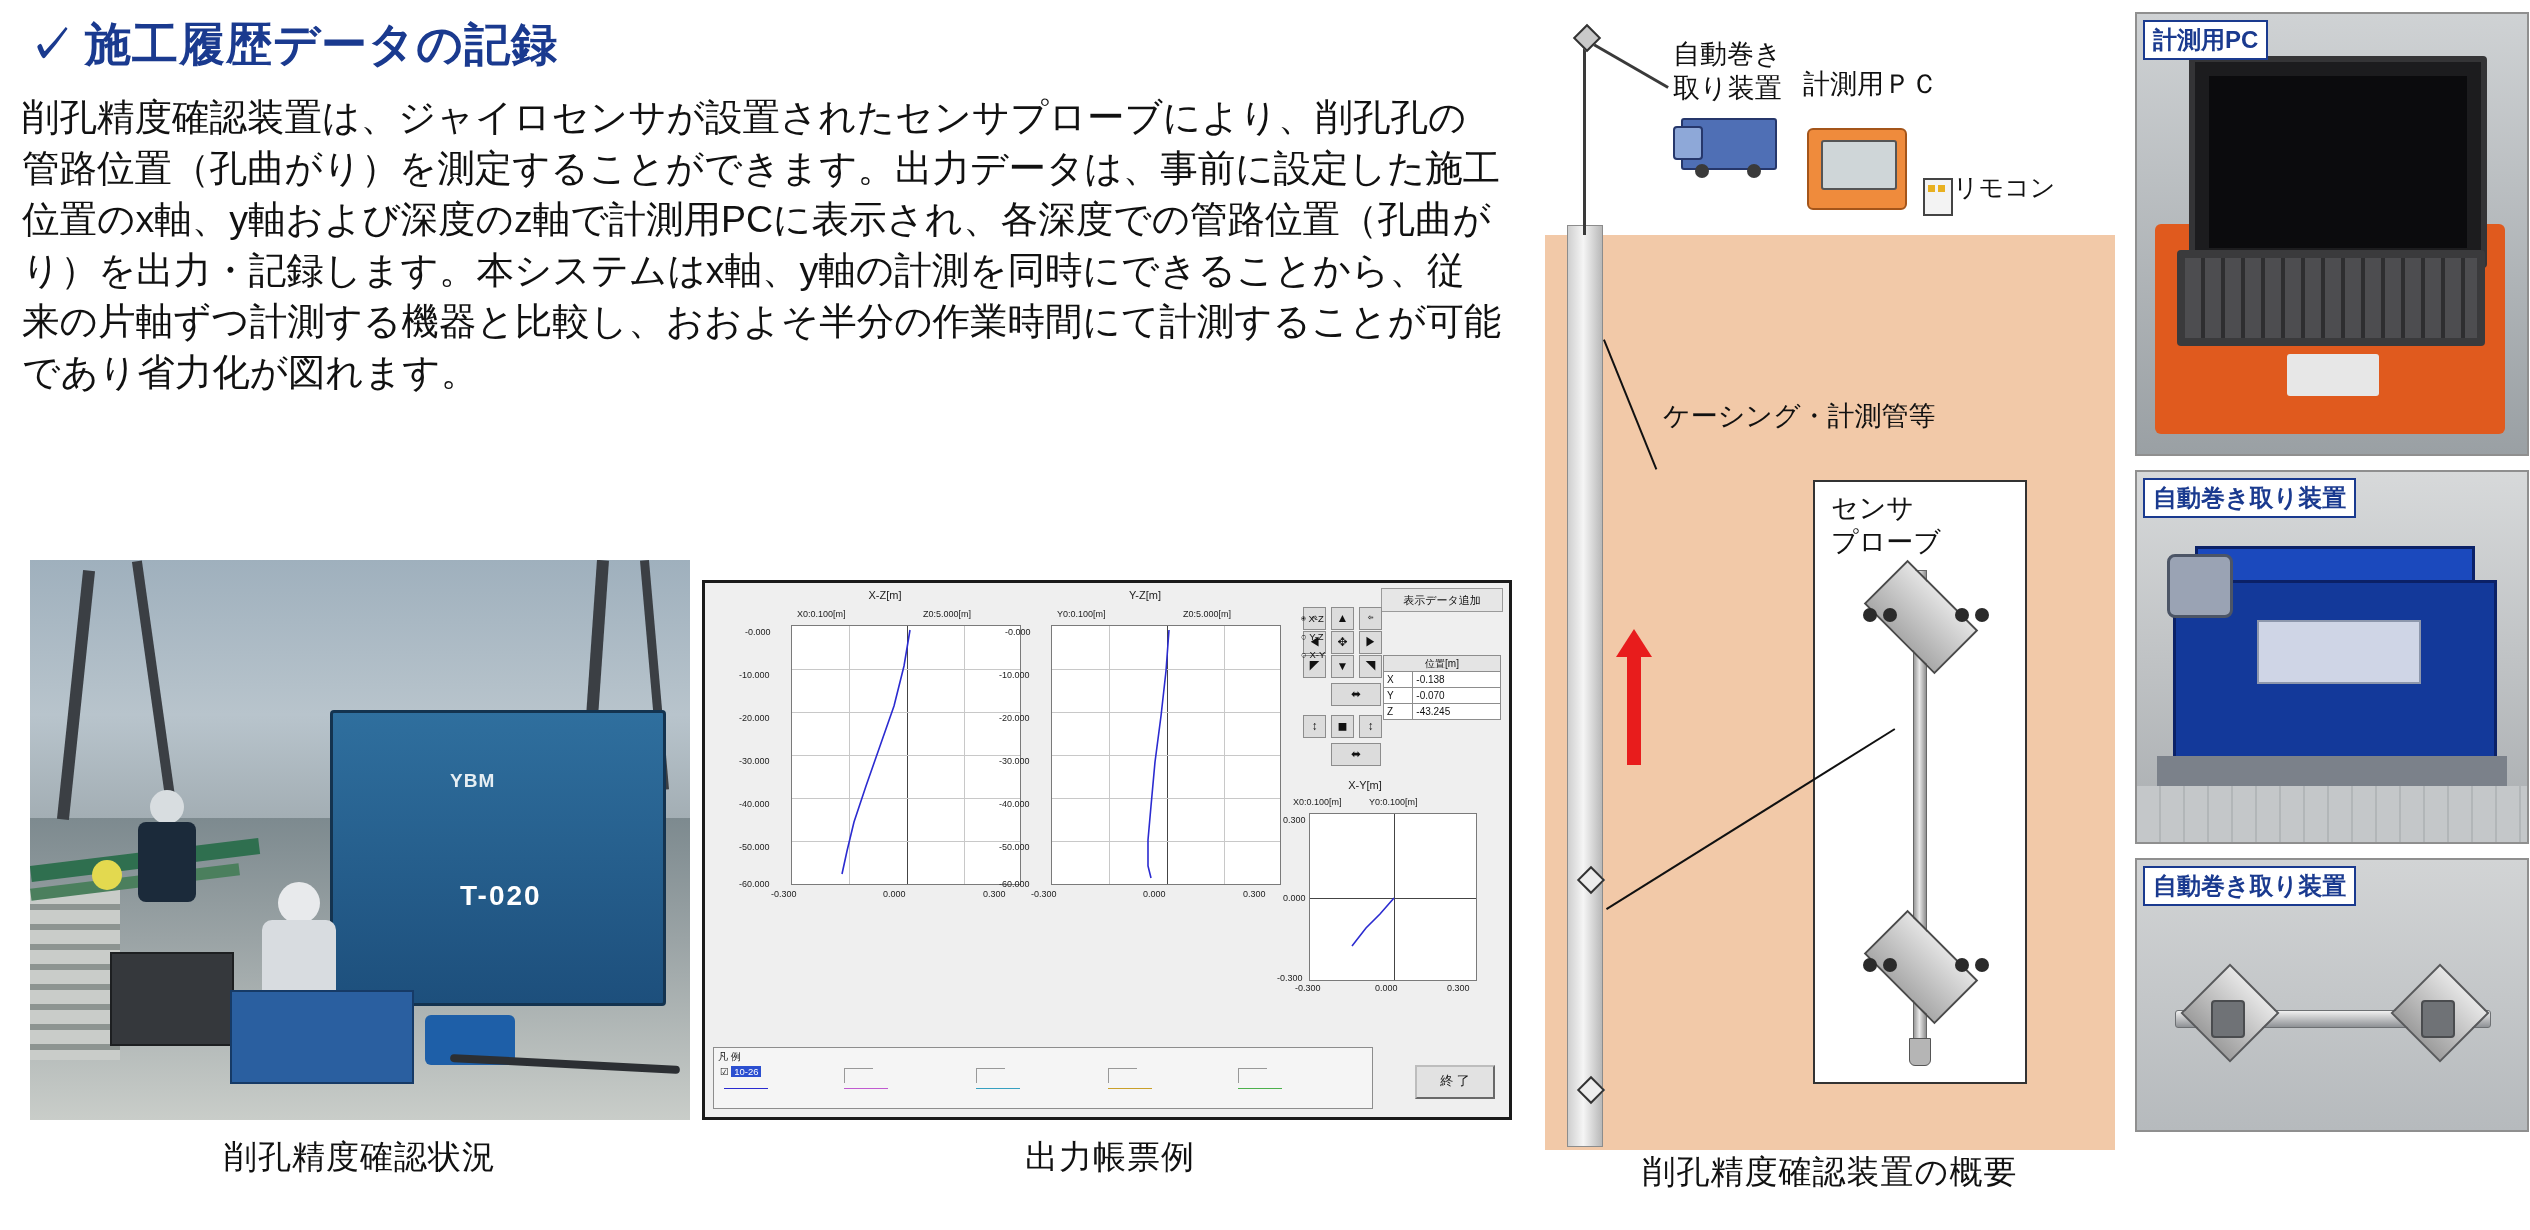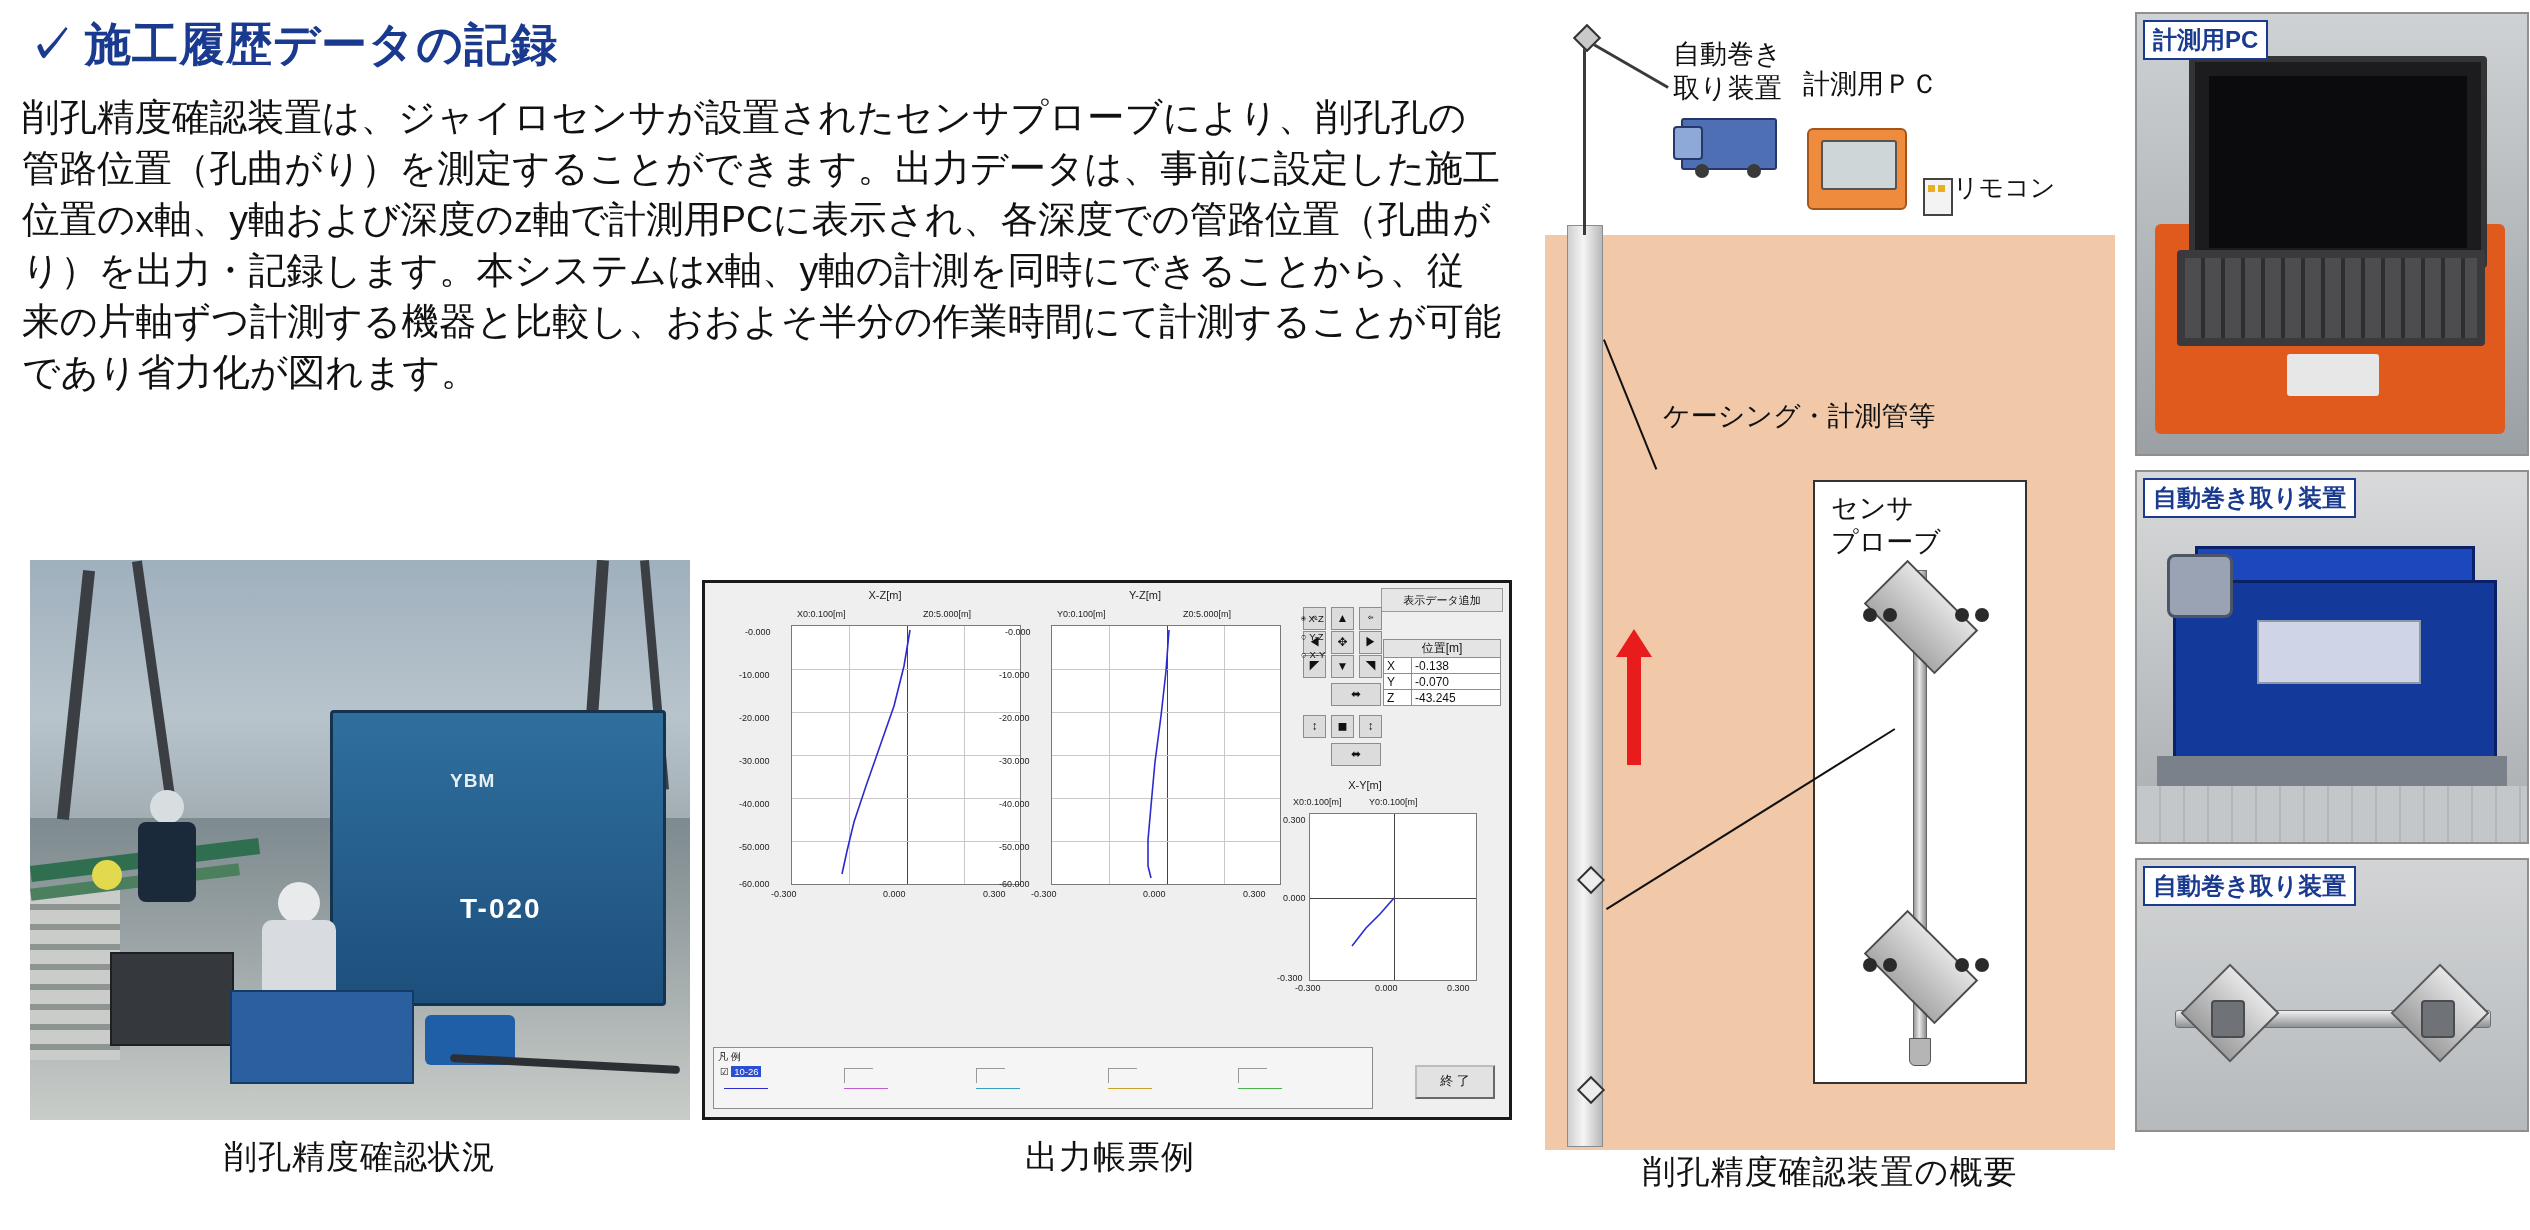--- a/index.html
+++ b/index.html
@@ -65,21 +65,20 @@
   #photo-site .machine {
     position: absolute; left: 300px; top: 150px; width: 330px; height: 290px;
     background: linear-gradient(#2f6f9e, #1d4f7c);
     border: 3px solid #14334f;
     border-radius: 4px;
   }
   #photo-site .machine-label {
     position: absolute; left: 430px; top: 320px;
     color: #ffffff; font-size: 28px; font-weight: bold;
     letter-spacing: 2px;
-    margin-top: 13px;
   }
   #photo-site .machine-label2 {
     position: absolute; left: 420px; top: 210px;
     color: #e6eef3; font-size: 19px; font-weight: bold; letter-spacing: 1px;
   }
   #photo-site .mast {
     position: absolute; background: #3b3f44;
   }
   #photo-site .crane1 { left: 40px; top: 10px; width: 12px; height: 250px; transform: rotate(6deg); }
   #photo-site .crane2 { left: 120px; top: 0px; width: 10px; height: 260px; transform: rotate(-8deg); }
@@ -165,24 +164,24 @@
   .small-label {
     position: absolute; font-size: 9px; color: #222;
   }
   .nav-btn {
     position: absolute; width: 21px; height: 21px;
     background: #dcdcdc; border: 1px solid #8d8d8d;
     font-size: 12px; color: #111; text-align: center; line-height: 20px;
   }
   .radio-row { position: absolute; font-size: 9.5px; color: #111; }
   #coord-table {
-    position: absolute; right: 8px; top: 56px;
+    position: absolute; right: 8px; top: 72px;
     width: 118px;
     border-collapse: collapse;
-    font-size: 12px;
+    font-size: 10px;
   }
   #coord-table td {
     border: 1px solid #8d8d8d; padding: 0 3px; height: 15px;
     background: #ffffff; color: #111;
   }
   #coord-table .hdr { background: #e4e4e4; text-align: center; }
   #report .legendbox {
     position: absolute; left: 8px; bottom: 8px;
     width: 660px; height: 62px;
     background: #f5f5f5; border: 1px solid #8d8d8d;

